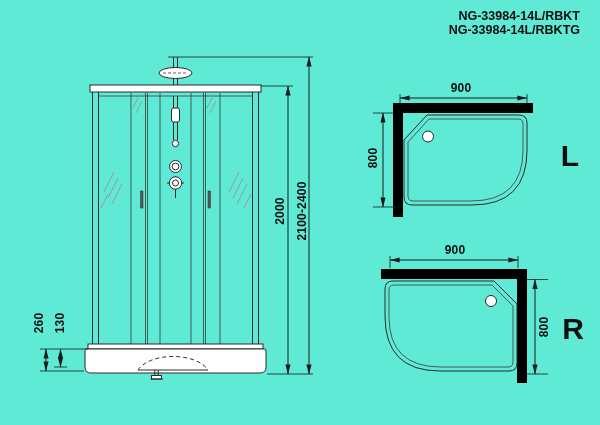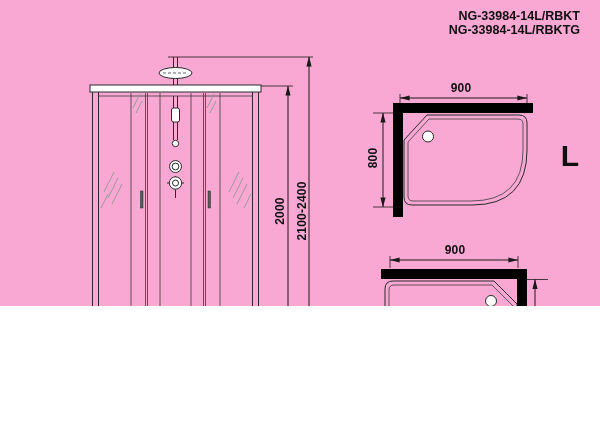--- a/index.html
+++ b/index.html
@@ -1,16 +1,16 @@
 <!DOCTYPE html>
 <html><head>
 <meta charset="utf-8">
 <style>
   html,body { margin:0; padding:0; background:#fff; }
-  #stage { position:relative; width:600px; height:306px; background:#f9a8d4; overflow:hidden;
+  #stage { position:relative; width:600px; height:425px; background:#5eead4; overflow:hidden;
            font-family:"Liberation Sans","DejaVu Sans",sans-serif; }
   svg { position:absolute; left:0; top:0; }
   .ln    { stroke:#2a2a2a; stroke-width:1; fill:none; }
   .lnw   { stroke:#2a2a2a; stroke-width:1; fill:#ffffff; }
   .thin  { stroke:#3a3a3a; stroke-width:0.8; fill:none; }
   .dim   { stroke:#1a1a1a; stroke-width:1; fill:none; }
   .ext   { stroke:#1a1a1a; stroke-width:0.8; fill:none; }
   .wall  { fill:#000000; stroke:none; }
   .hatch { stroke:#9a9a9a; stroke-width:1; fill:none; }
   .handle{ fill:#5a5a5a; stroke:#2a2a2a; stroke-width:0.5; }

